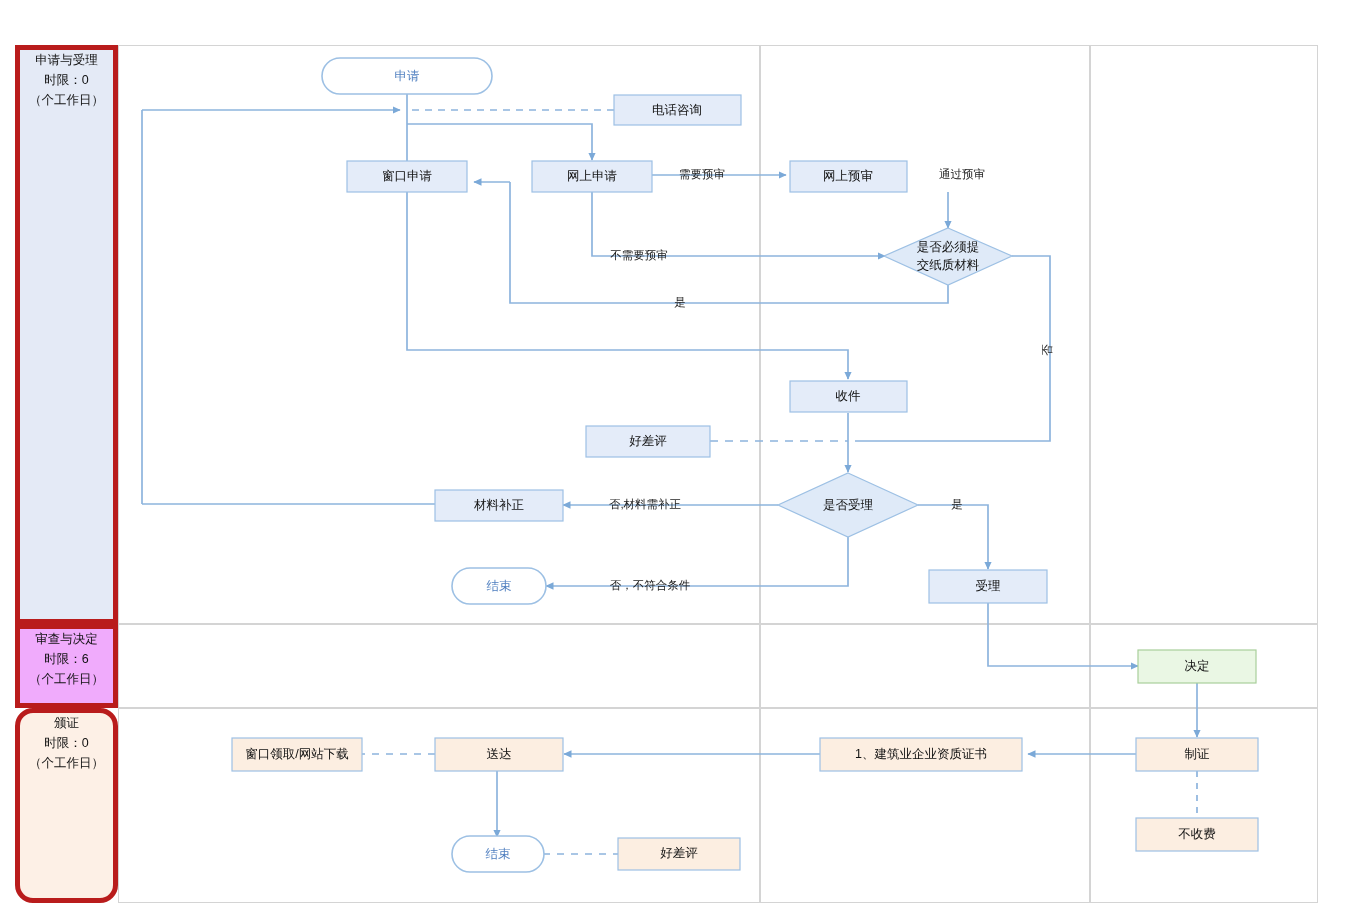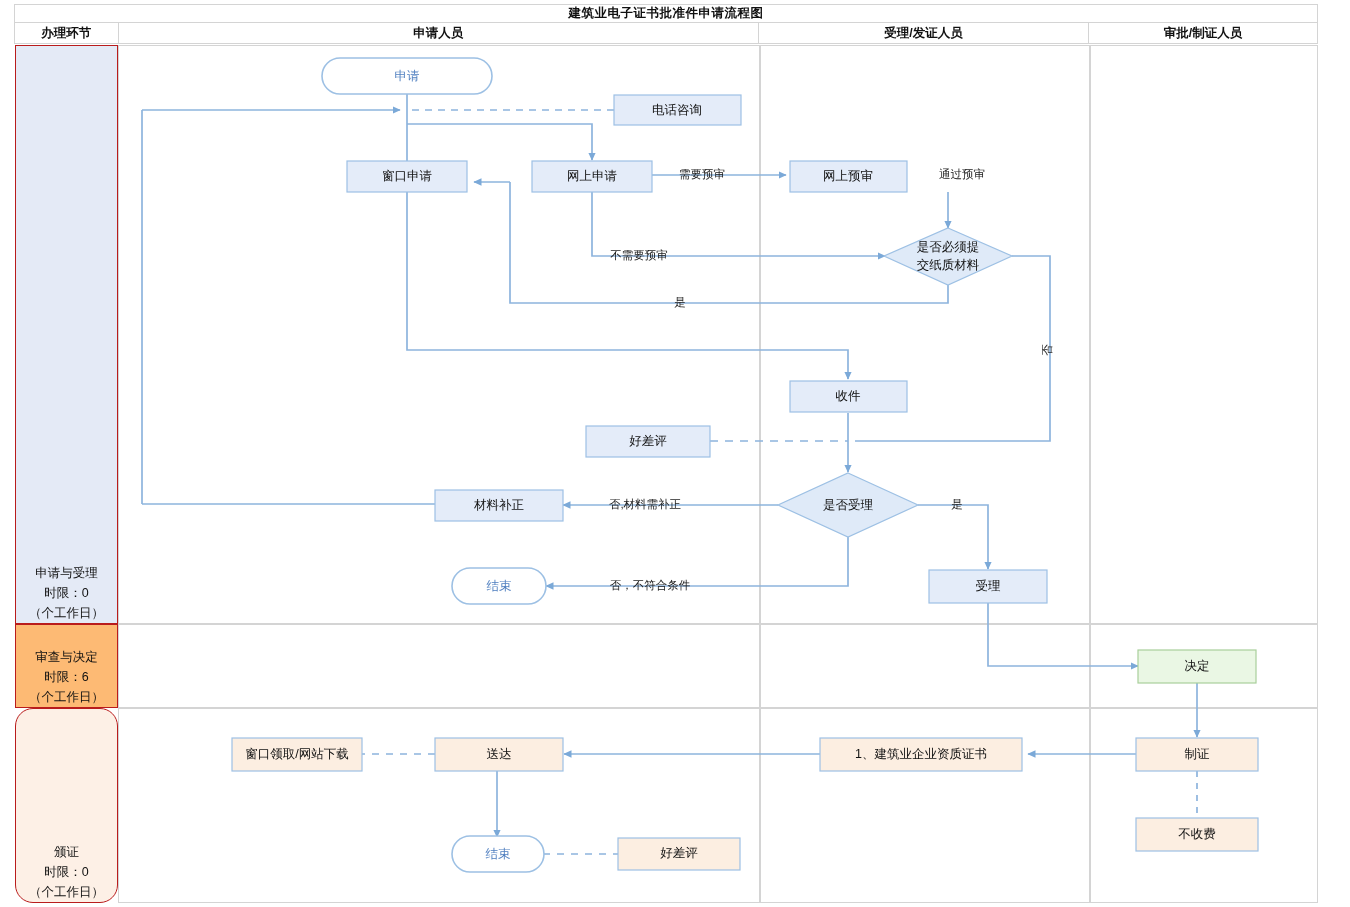--- a/index.html
+++ b/index.html
@@ -7,56 +7,43 @@
   #page{position:relative;width:1350px;height:907px;overflow:hidden;background:#fff;}
 
   
   .tbl{position:absolute;left:14px;top:4px;width:1304px;border-collapse:collapse;}
   .tbl td{border:1px solid #d4d4d4;padding:0;}
   .title-cell{height:16px;text-align:center;font-size:12.5px;font-weight:bold;color:#111;
      letter-spacing:.5px;}
   .hdr-cell{height:20px;text-align:center;font-size:12.5px;color:#111;font-weight:bold;}
 
   
-  .stage{position:absolute;left:15px;width:103px;border:1px solid #b91c1c;
-     box-sizing:border-box;display:flex;align-items:flex-end;justify-content:center;}
+  .stage{position:absolute;left:15px;width:103px;border:5px solid #b91c1c;
+     box-sizing:border-box;display:flex;align-items:flex-start;justify-content:center;}
   .stage .inner{text-align:center;font-size:12.5px;line-height:20px;color:#111;}
   #stage-1{top:45px;height:579px;background:#e4eaf6;}
-  #stage-2{top:624px;height:84px;background:#fdba74;}
+  #stage-2{top:624px;height:84px;background:#f0abfc;}
   #stage-3{top:708px;height:195px;background:#fdf0e6;border-radius:18px;}
 
   
   .lane{position:absolute;border:1px solid #d4d4d4;box-sizing:border-box;background:#fff;}
 
   
   svg#flow{position:absolute;left:0;top:0;width:1350px;height:907px;pointer-events:none;}
   .nd-text{font-family:"Liberation Sans","DejaVu Sans",sans-serif;font-size:12.5px;
      text-anchor:middle;dominant-baseline:middle;}
   .edge-lbl{font-family:"Liberation Sans","DejaVu Sans",sans-serif;font-size:11.5px;
      fill:#222;text-anchor:middle;dominant-baseline:middle;}
   .hit{pointer-events:auto;cursor:default;}
 </style>
 </head>
 <body>
 
 <div id="page">
 
-<table class="tbl">
-  <tbody>
-        <tr>
-    <td class="title-cell" colspan="4">建筑业电子证书批准件申请流程图</td>
-  </tr>
-  <tr>
-    <td class="hdr-cell" style="width:103px">办理环节</td>
-    <td class="hdr-cell" style="width:642px">申请人员</td>
-    <td class="hdr-cell" style="width:330px">受理/发证人员</td>
-    <td class="hdr-cell" style="width:229px">审批/制证人员</td>
-  </tr>
-</tbody>
-    </table>
 
 <div class="stage" id="stage-1">
   <div class="inner">
     <div>申请与受理</div>
     <div>时限：0</div>
     <div>（个工作日）</div>
   </div>
 </div>
 <div class="stage" id="stage-2">
   <div class="inner">

